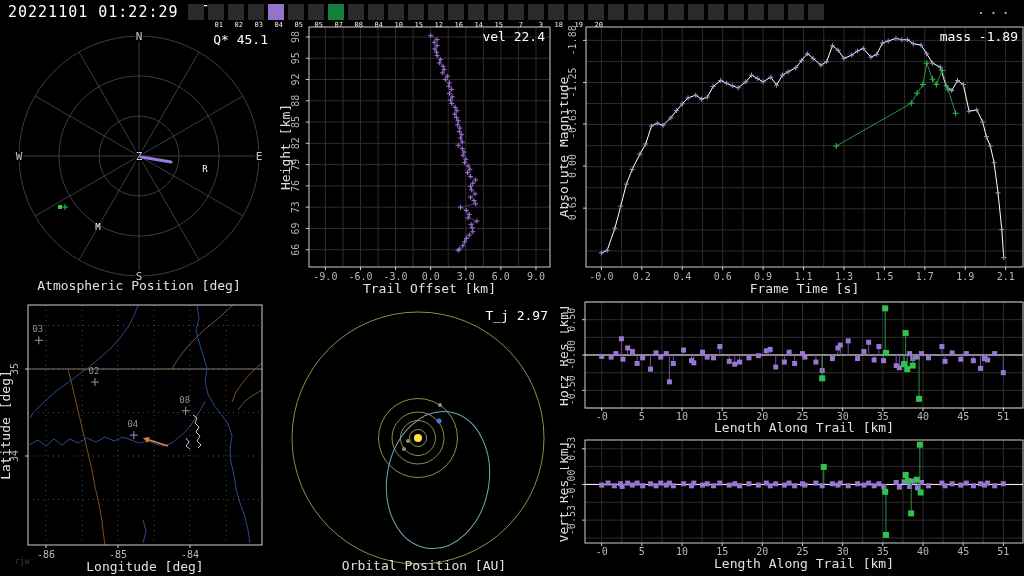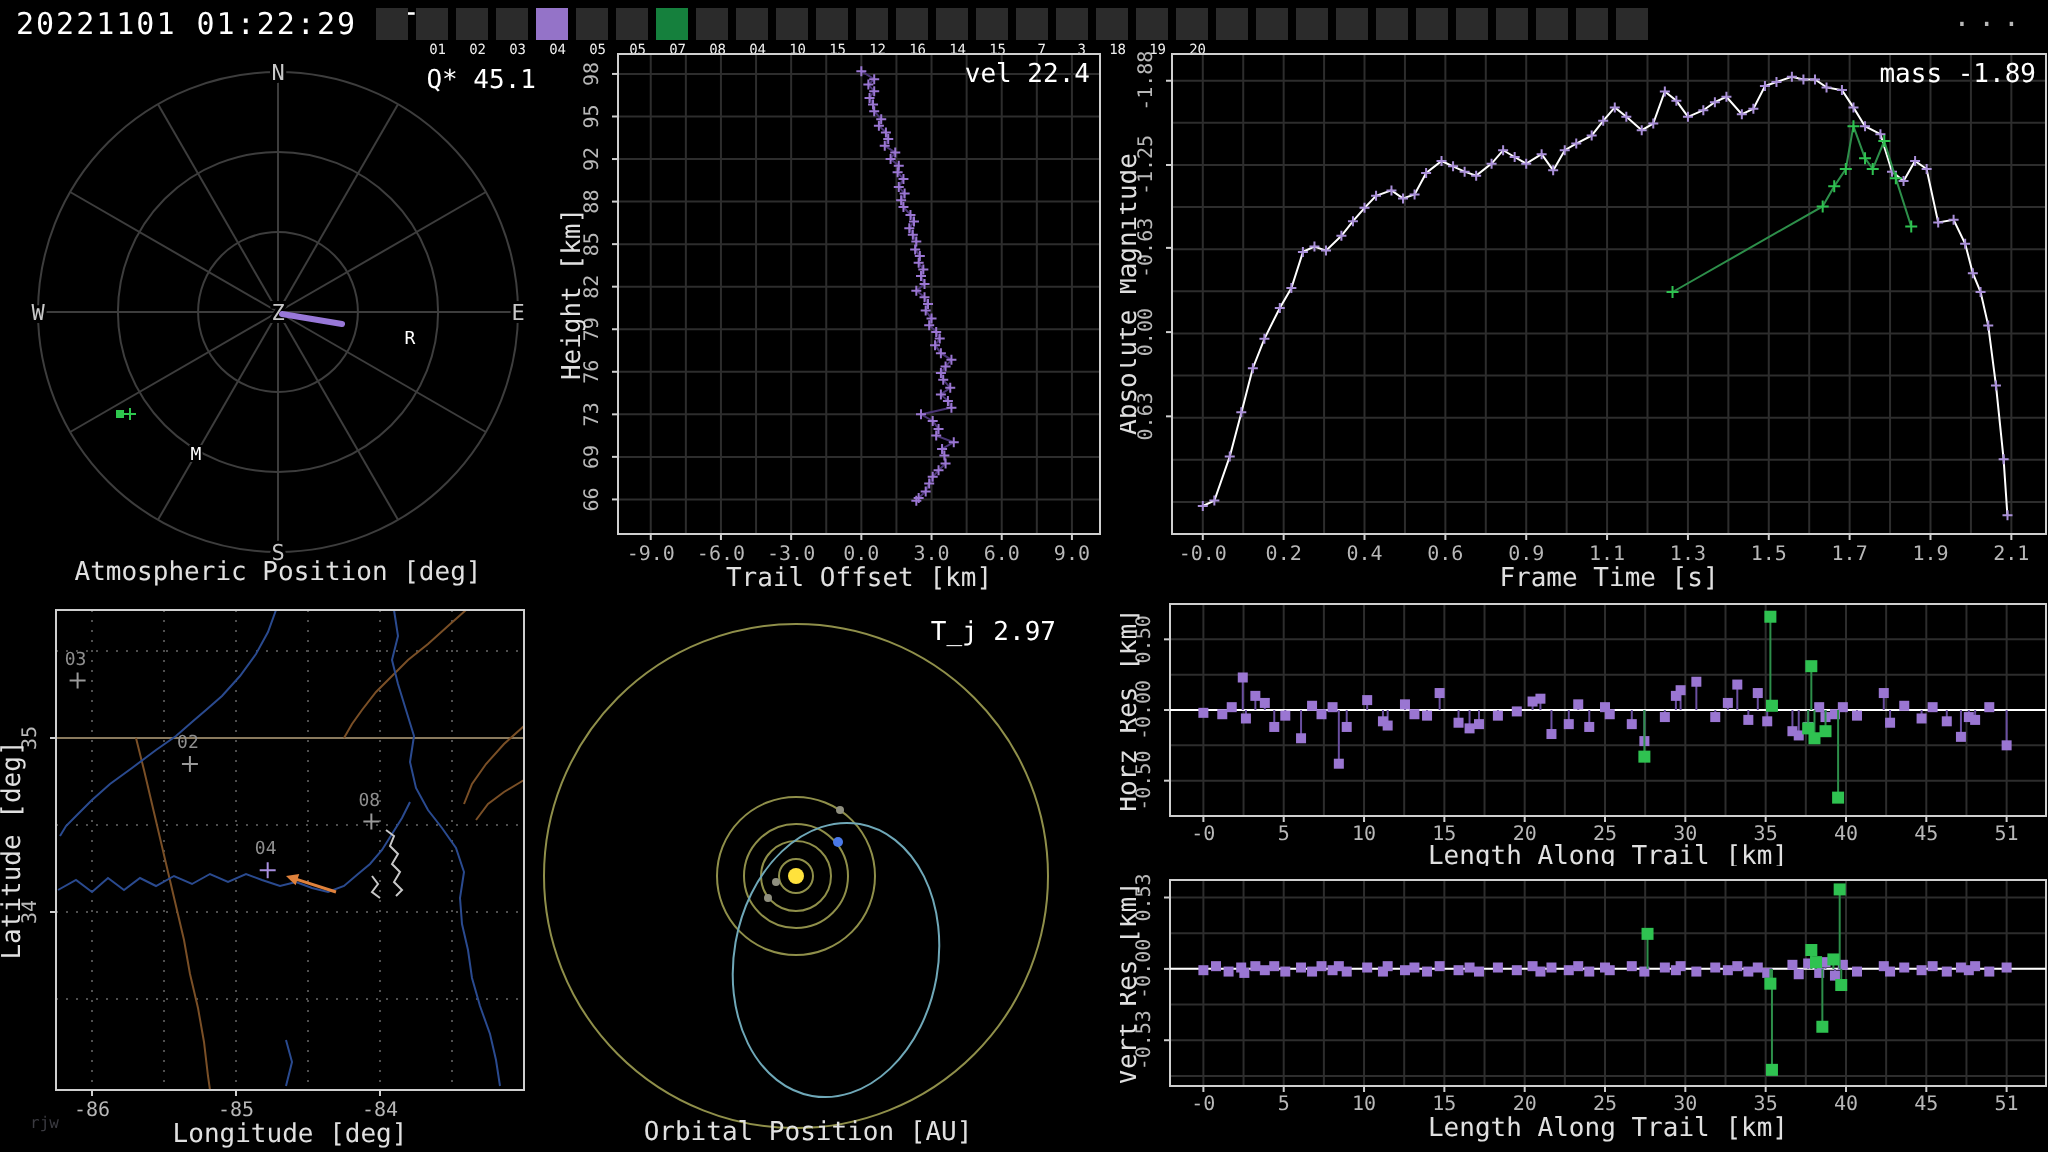--- a/index.html
+++ b/index.html
@@ -10,21 +10,21 @@
   #slots{position:absolute;left:188px;top:4px;display:flex;gap:4px;}
   .slot{width:16px;height:16px;background:#2b2b2b;position:relative;flex:0 0 auto;}
   .slot .num{position:absolute;top:-1px;right:0;font-size:7px;line-height:9px;color:#f0f0f0;background:#000;padding:0 1px;margin-top:18px;}
   #dots{position:absolute;right:10px;top:1px;color:#b8b8b8;font-size:14px;letter-spacing:4px;}
   #wm{position:absolute;left:15px;top:557px;font-size:8px;color:#3a3a40;}
   .panel{position:absolute;background:transparent;}
   #p-atmospheric{left:0;top:24px;width:280px;height:280px;}
   #p-trail{left:280px;top:24px;width:280px;height:280px;}
   #p-magnitude{left:560px;top:24px;width:464px;height:280px;}
   #p-map{left:0;top:304px;width:280px;height:272px;}
-  #p-orbit{left:264px;top:304px;width:280px;height:272px;}
+  #p-orbit{left:284px;top:304px;width:280px;height:272px;}
   #p-horz{left:560px;top:286px;width:464px;height:147px;}
   #p-vert{left:560px;top:433px;width:464px;height:143px;}
   svg text{font-family:"DejaVu Sans Mono",monospace;}
   .tick{font-size:10px;fill:#b8b8b8;}
   .axtitle{font-size:13px;fill:#e0e0e0;}
   .corner{font-size:13px;fill:#ffffff;}
   .cardinal{font-size:11px;fill:#c8c8c8;paint-order:stroke;stroke:#000;stroke-width:3px;}
   .stationlbl{font-size:9px;fill:#8f8f8f;}
   .polarlbl{font-size:9px;fill:#ffffff;paint-order:stroke;stroke:#000;stroke-width:2px;}
 </style>

